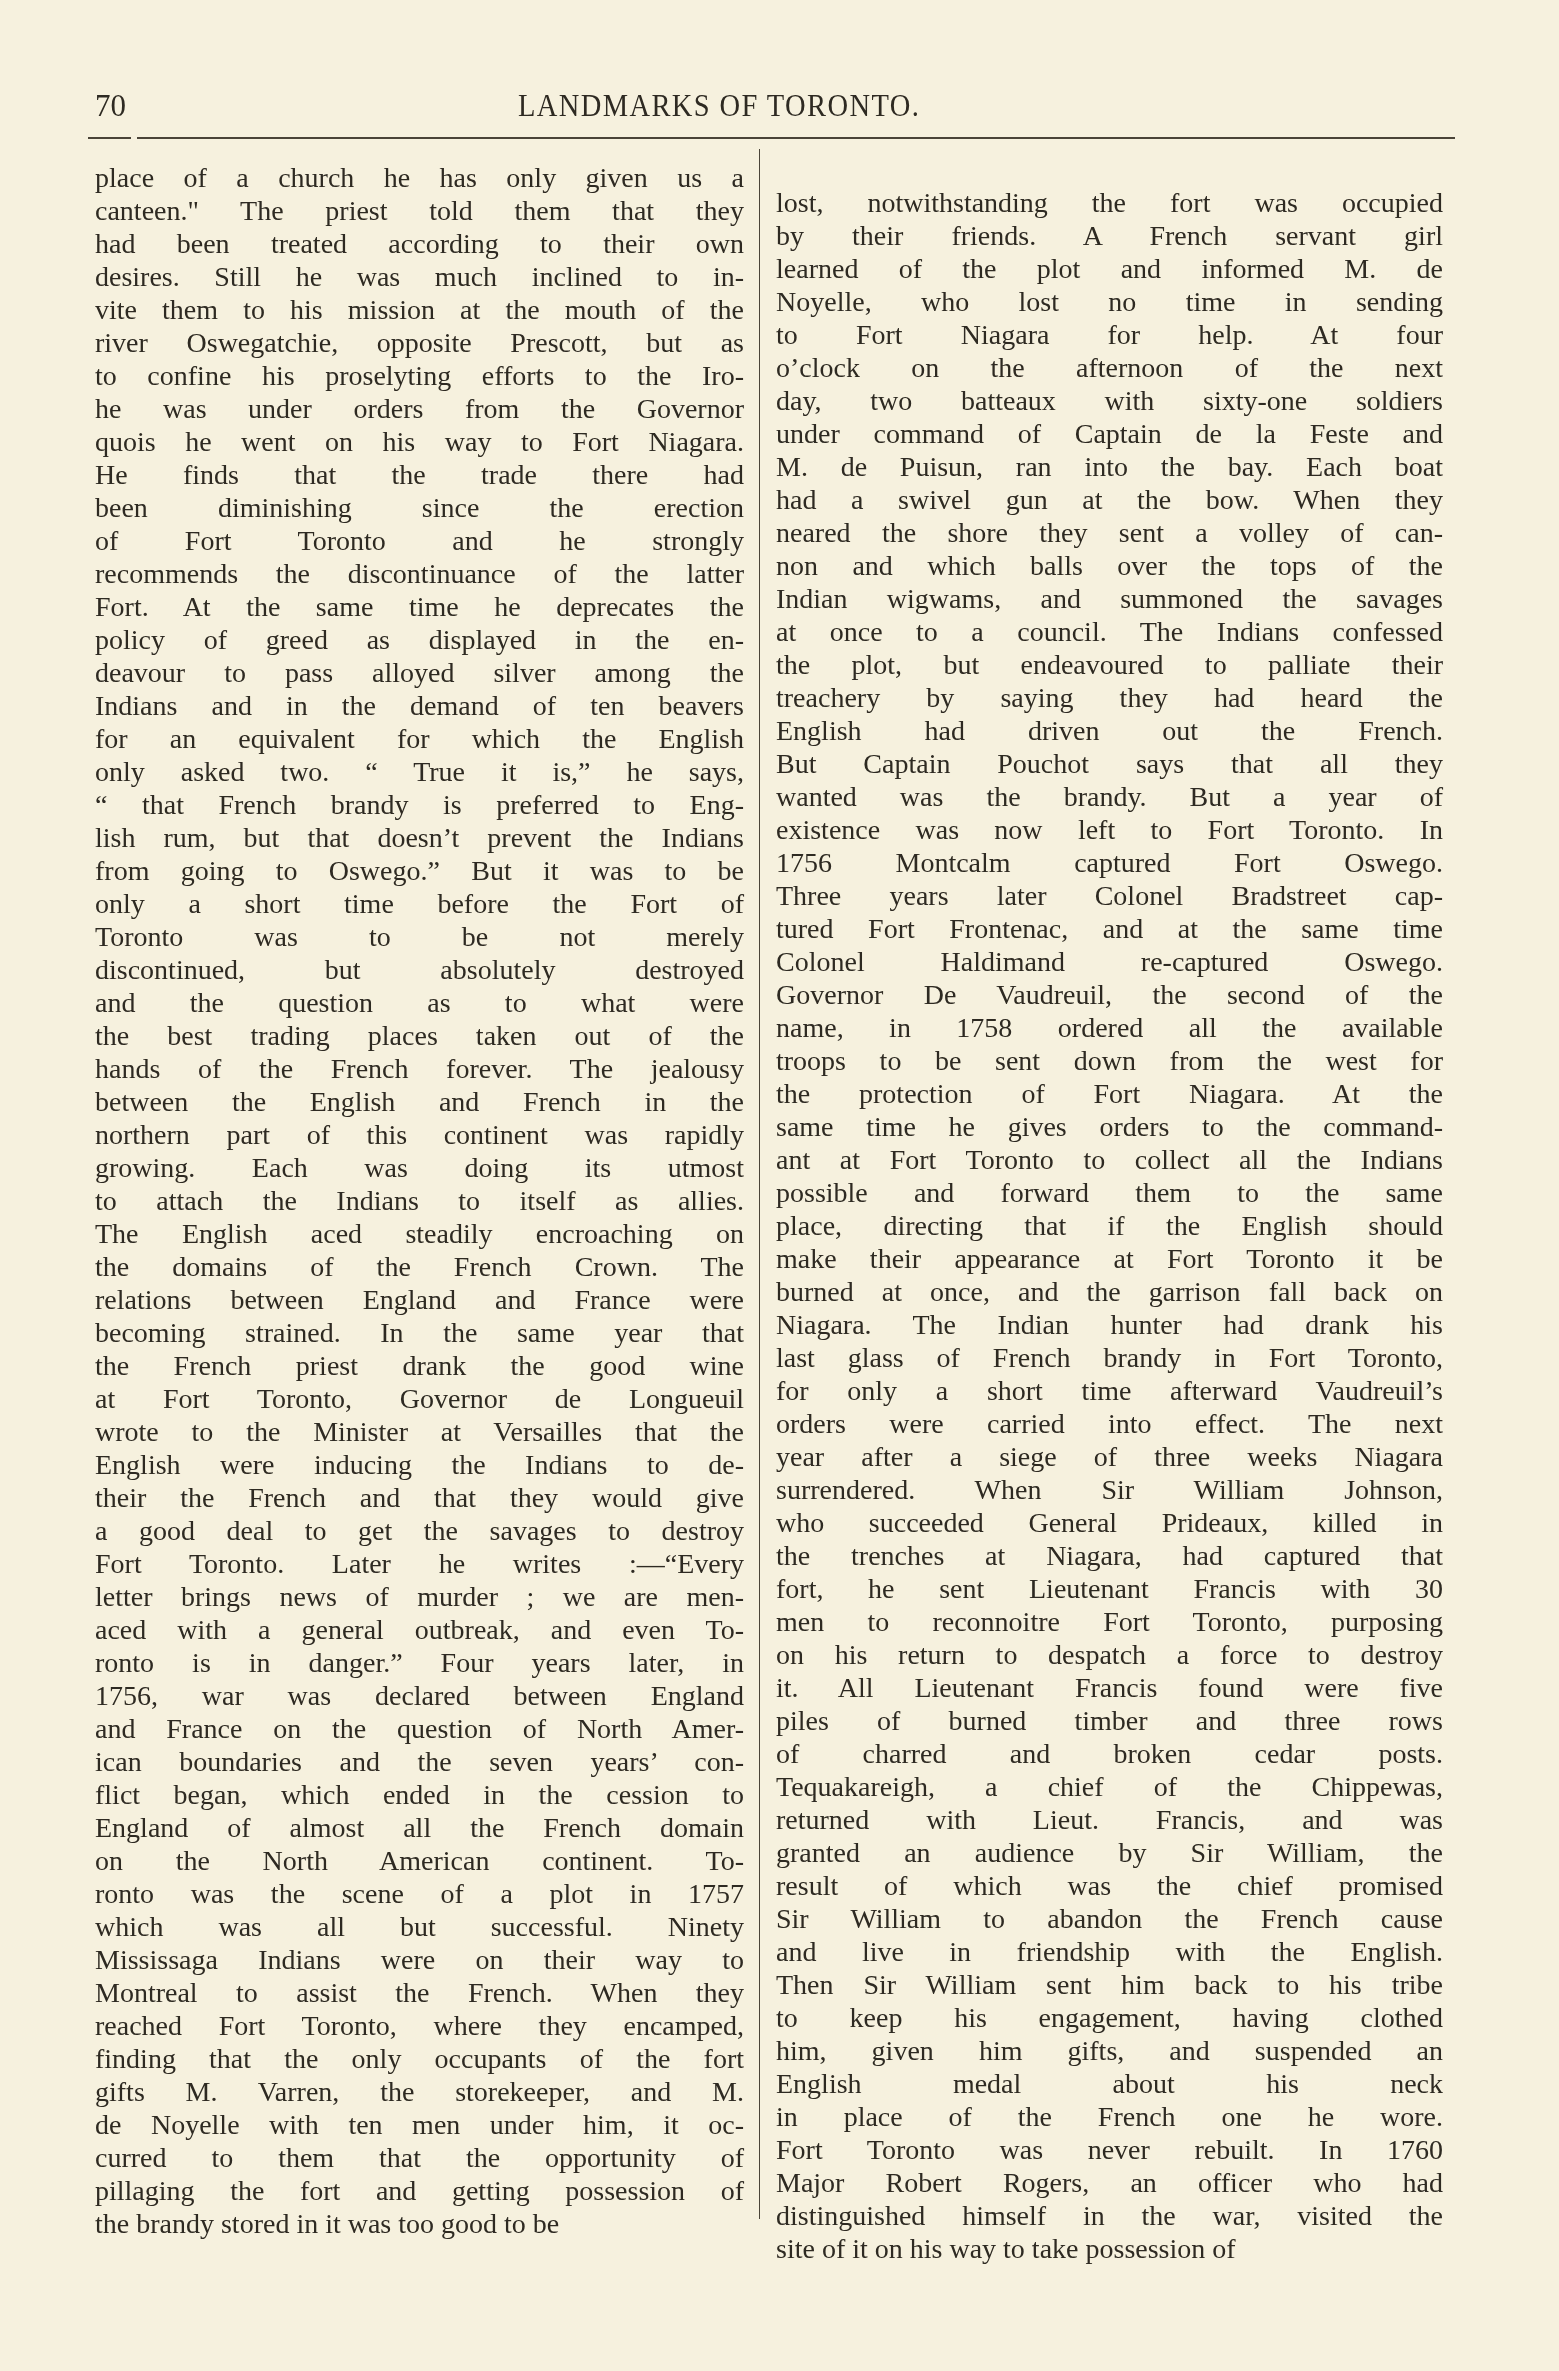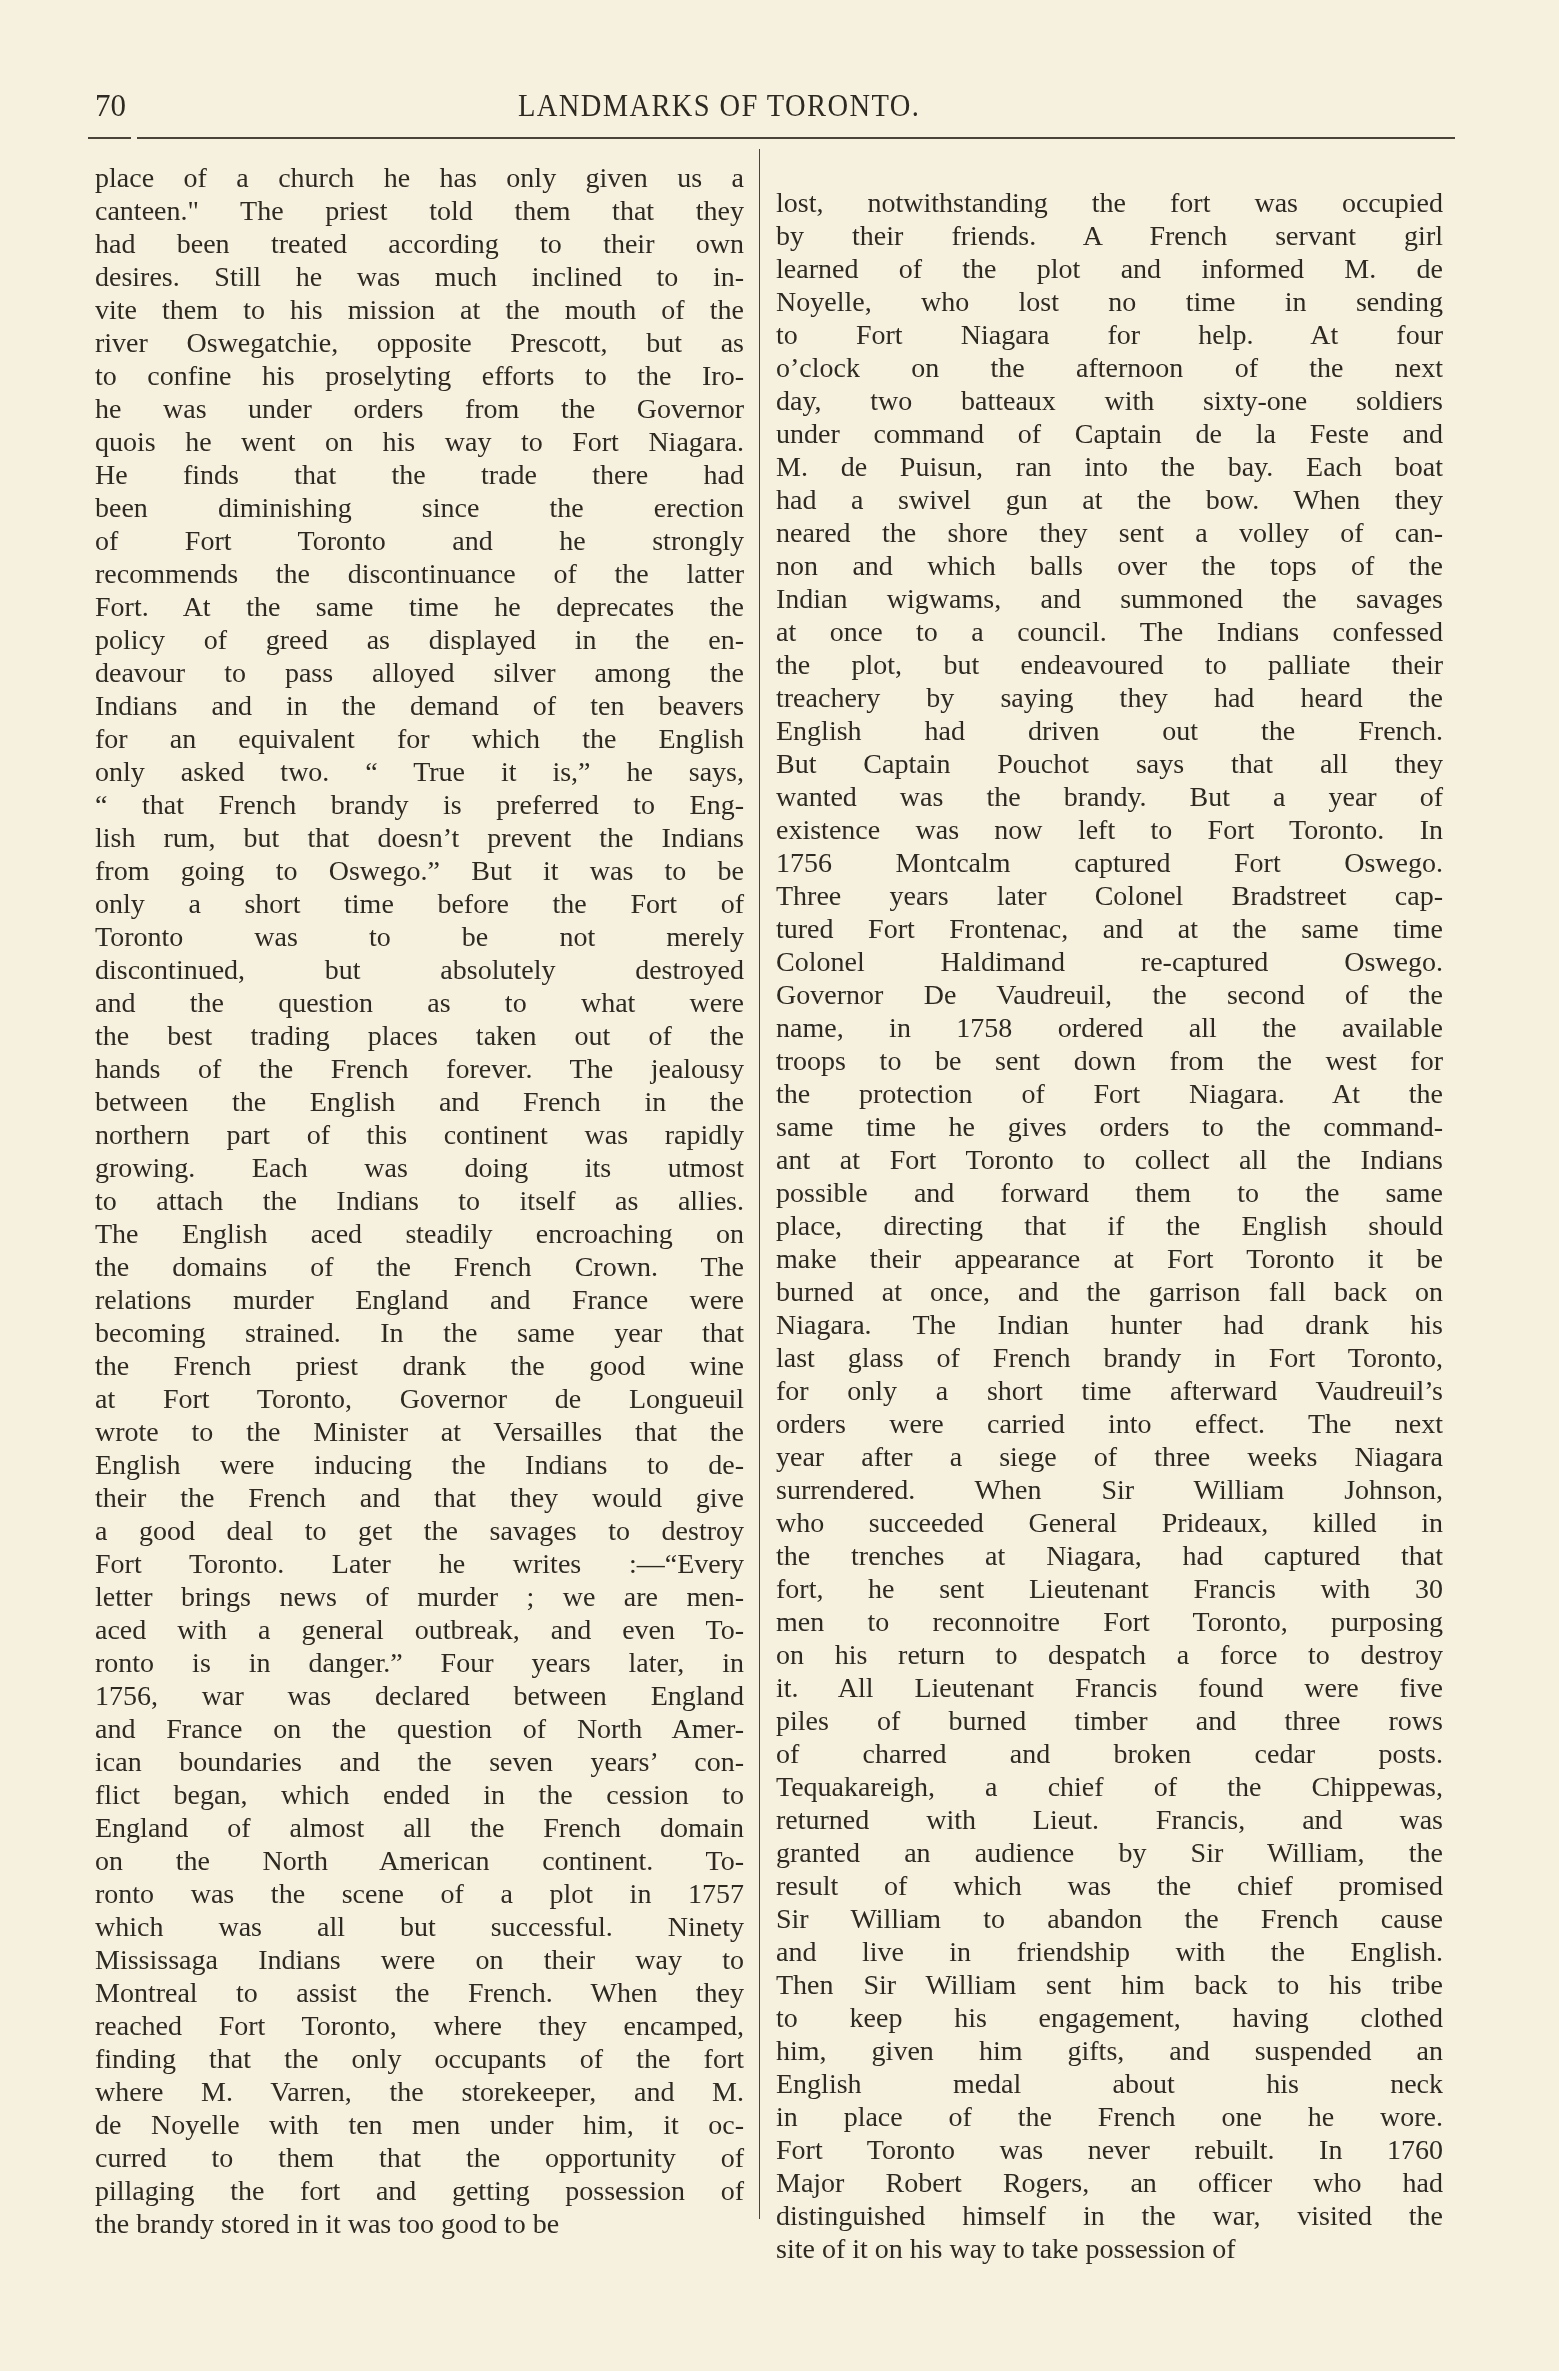--- a/index.html
+++ b/index.html
@@ -89,21 +89,21 @@
     <span class="line" style="display: block;">discontinued, but absolutely destroyed</span>
     <span class="line" style="display: block;">and the question as to what were</span>
     <span class="line" style="display: block;">the best trading places taken out of the</span>
     <span class="line" style="display: block;">hands of the French forever. The jealousy</span>
     <span class="line" style="display: block;">between the English and French in the</span>
     <span class="line" style="display: block;">northern part of this continent was rapidly</span>
     <span class="line" style="display: block;">growing. Each was doing its utmost</span>
     <span class="line" style="display: block;">to attach the Indians to itself as allies.</span>
     <span class="line" style="display: block;">The English aced steadily encroaching on</span>
     <span class="line" style="display: block;">the domains of the French Crown. The</span>
-    <span class="line" style="display: block;">relations murder England and France were</span>
+    <span class="line" style="display: block;">relations between England and France were</span>
     <span class="line" style="display: block;">becoming strained. In the same year that</span>
     <span class="line" style="display: block;">the French priest drank the good wine</span>
     <span class="line" style="display: block;">at Fort Toronto, Governor de Longueuil</span>
     <span class="line" style="display: block;">wrote to the Minister at Versailles that the</span>
     <span class="line" style="display: block;">English were inducing the Indians to de-</span>
     <span class="line" style="display: block;">their the French and that they would give</span>
     <span class="line" style="display: block;">a good deal to get the savages to destroy</span>
     <span class="line" style="display: block;">Fort Toronto. Later he writes :—“Every</span>
     <span class="line" style="display: block;">letter brings news of murder ; we are men-</span>
     <span class="line" style="display: block;">aced with a general outbreak, and even To-</span>
@@ -113,21 +113,21 @@
     <span class="line" style="display: block;">ican boundaries and the seven years’ con-</span>
     <span class="line" style="display: block;">flict began, which ended in the cession to</span>
     <span class="line" style="display: block;">England of almost all the French domain</span>
     <span class="line" style="display: block;">on the North American continent. To-</span>
     <span class="line" style="display: block;">ronto was the scene of a plot in 1757</span>
     <span class="line" style="display: block;">which was all but successful. Ninety</span>
     <span class="line" style="display: block;">Mississaga Indians were on their way to</span>
     <span class="line" style="display: block;">Montreal to assist the French. When they</span>
     <span class="line" style="display: block;">reached Fort Toronto, where they encamped,</span>
     <span class="line" style="display: block;">finding that the only occupants of the fort</span>
-    <span class="line" style="display: block;">where M. Varren, the storekeeper, and M.</span>
+    <span class="line" style="display: block;">gifts M. Varren, the storekeeper, and M.</span>
     <span class="line" style="display: block;">de Noyelle with ten men under him, it oc-</span>
     <span class="line" style="display: block;">curred to them that the opportunity of</span>
     <span class="line" style="display: block;">pillaging the fort and getting possession of</span>
     <span class="line last" style="display: block;">the brandy stored in it was too good to be</span>
   </div>
 <div class="column right" id="right-col">
     <span class="line" style="display: block;">lost, notwithstanding the fort was occupied</span>
     <span class="line" style="display: block;">by their friends. A French servant girl</span>
     <span class="line" style="display: block;">learned of the plot and informed M. de</span>
     <span class="line" style="display: block;">Noyelle, who lost no time in sending</span>

